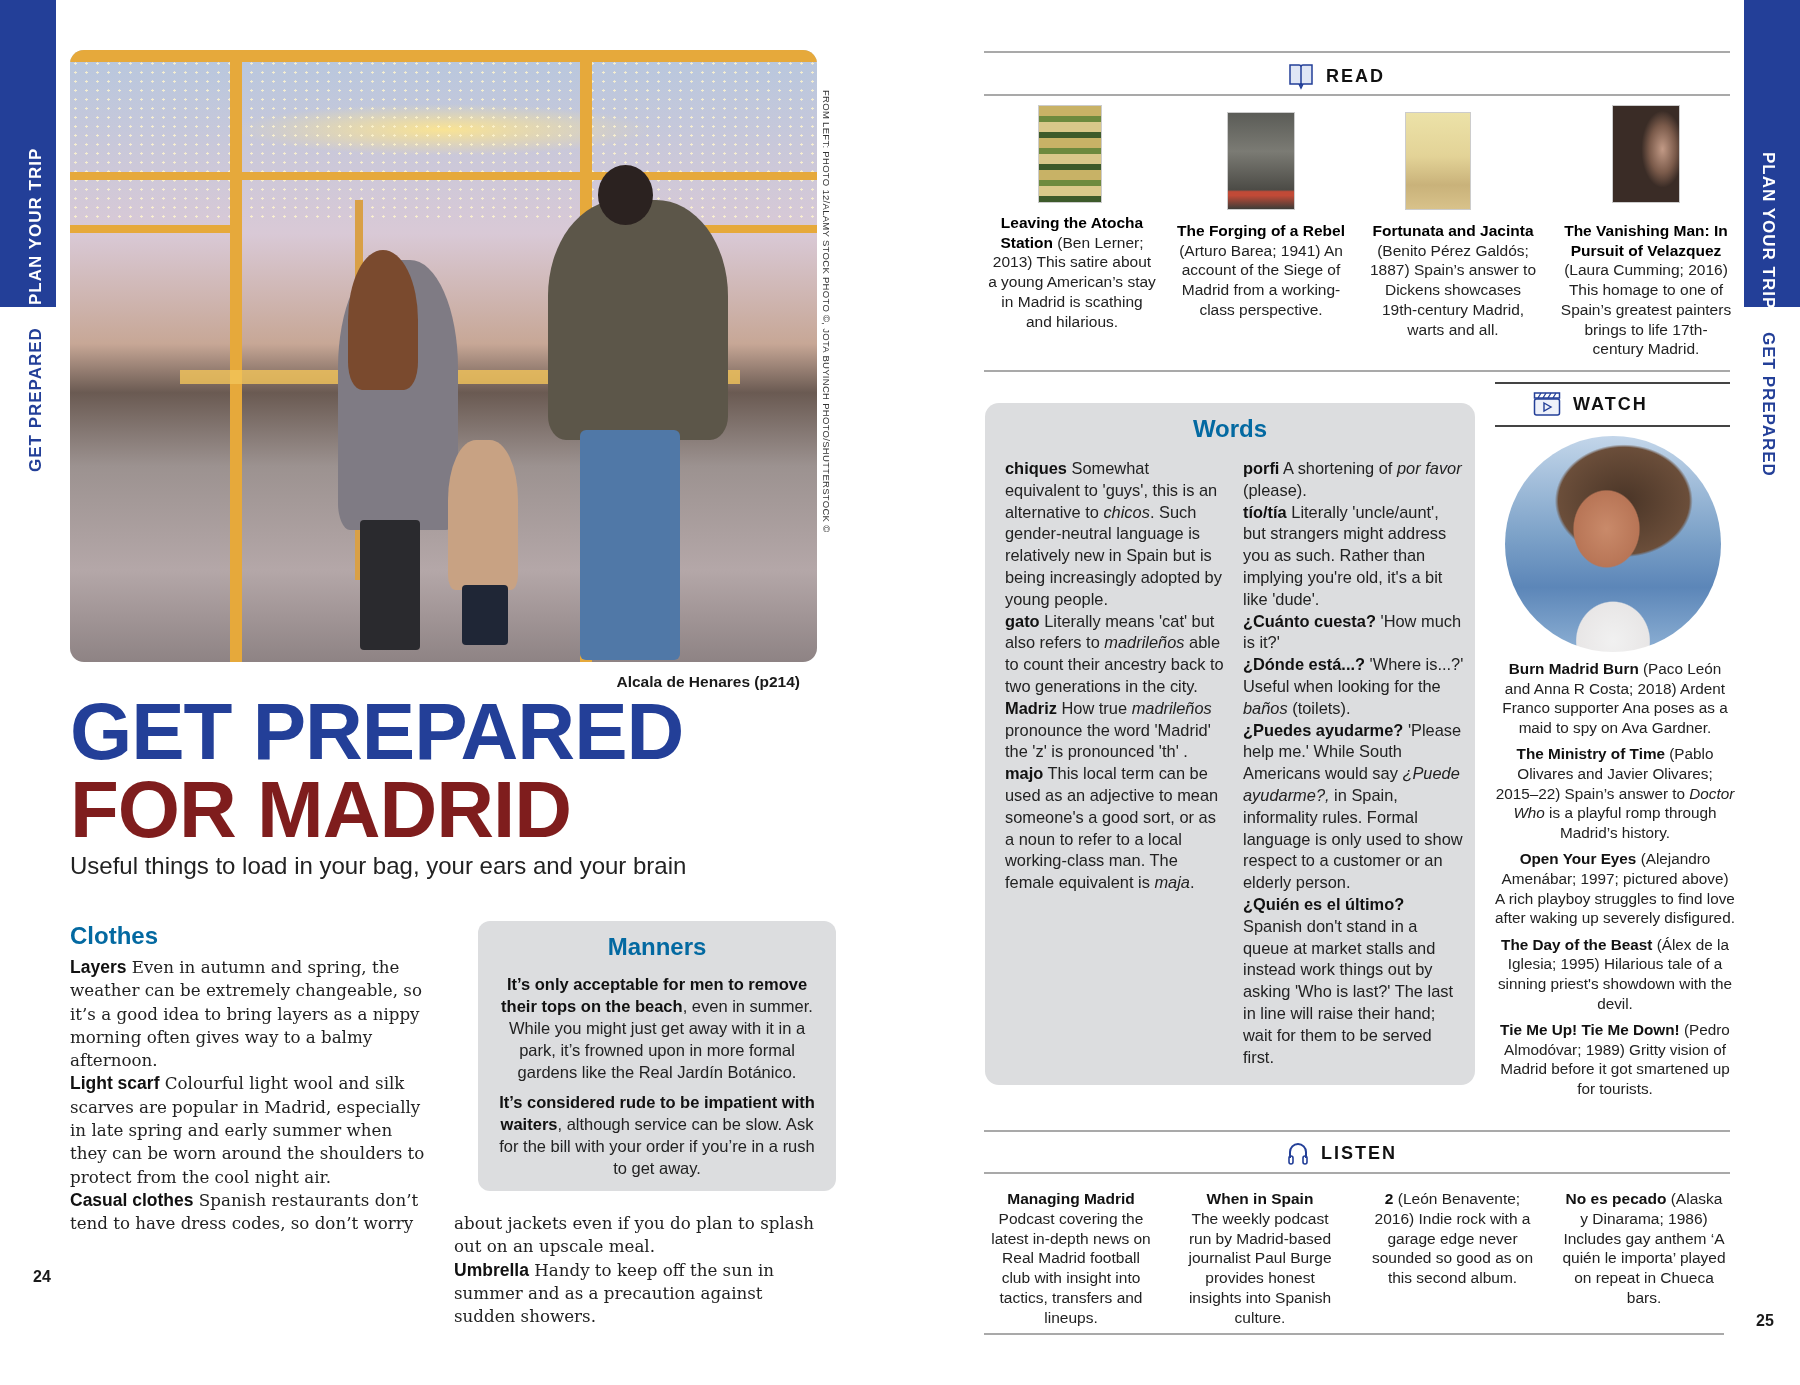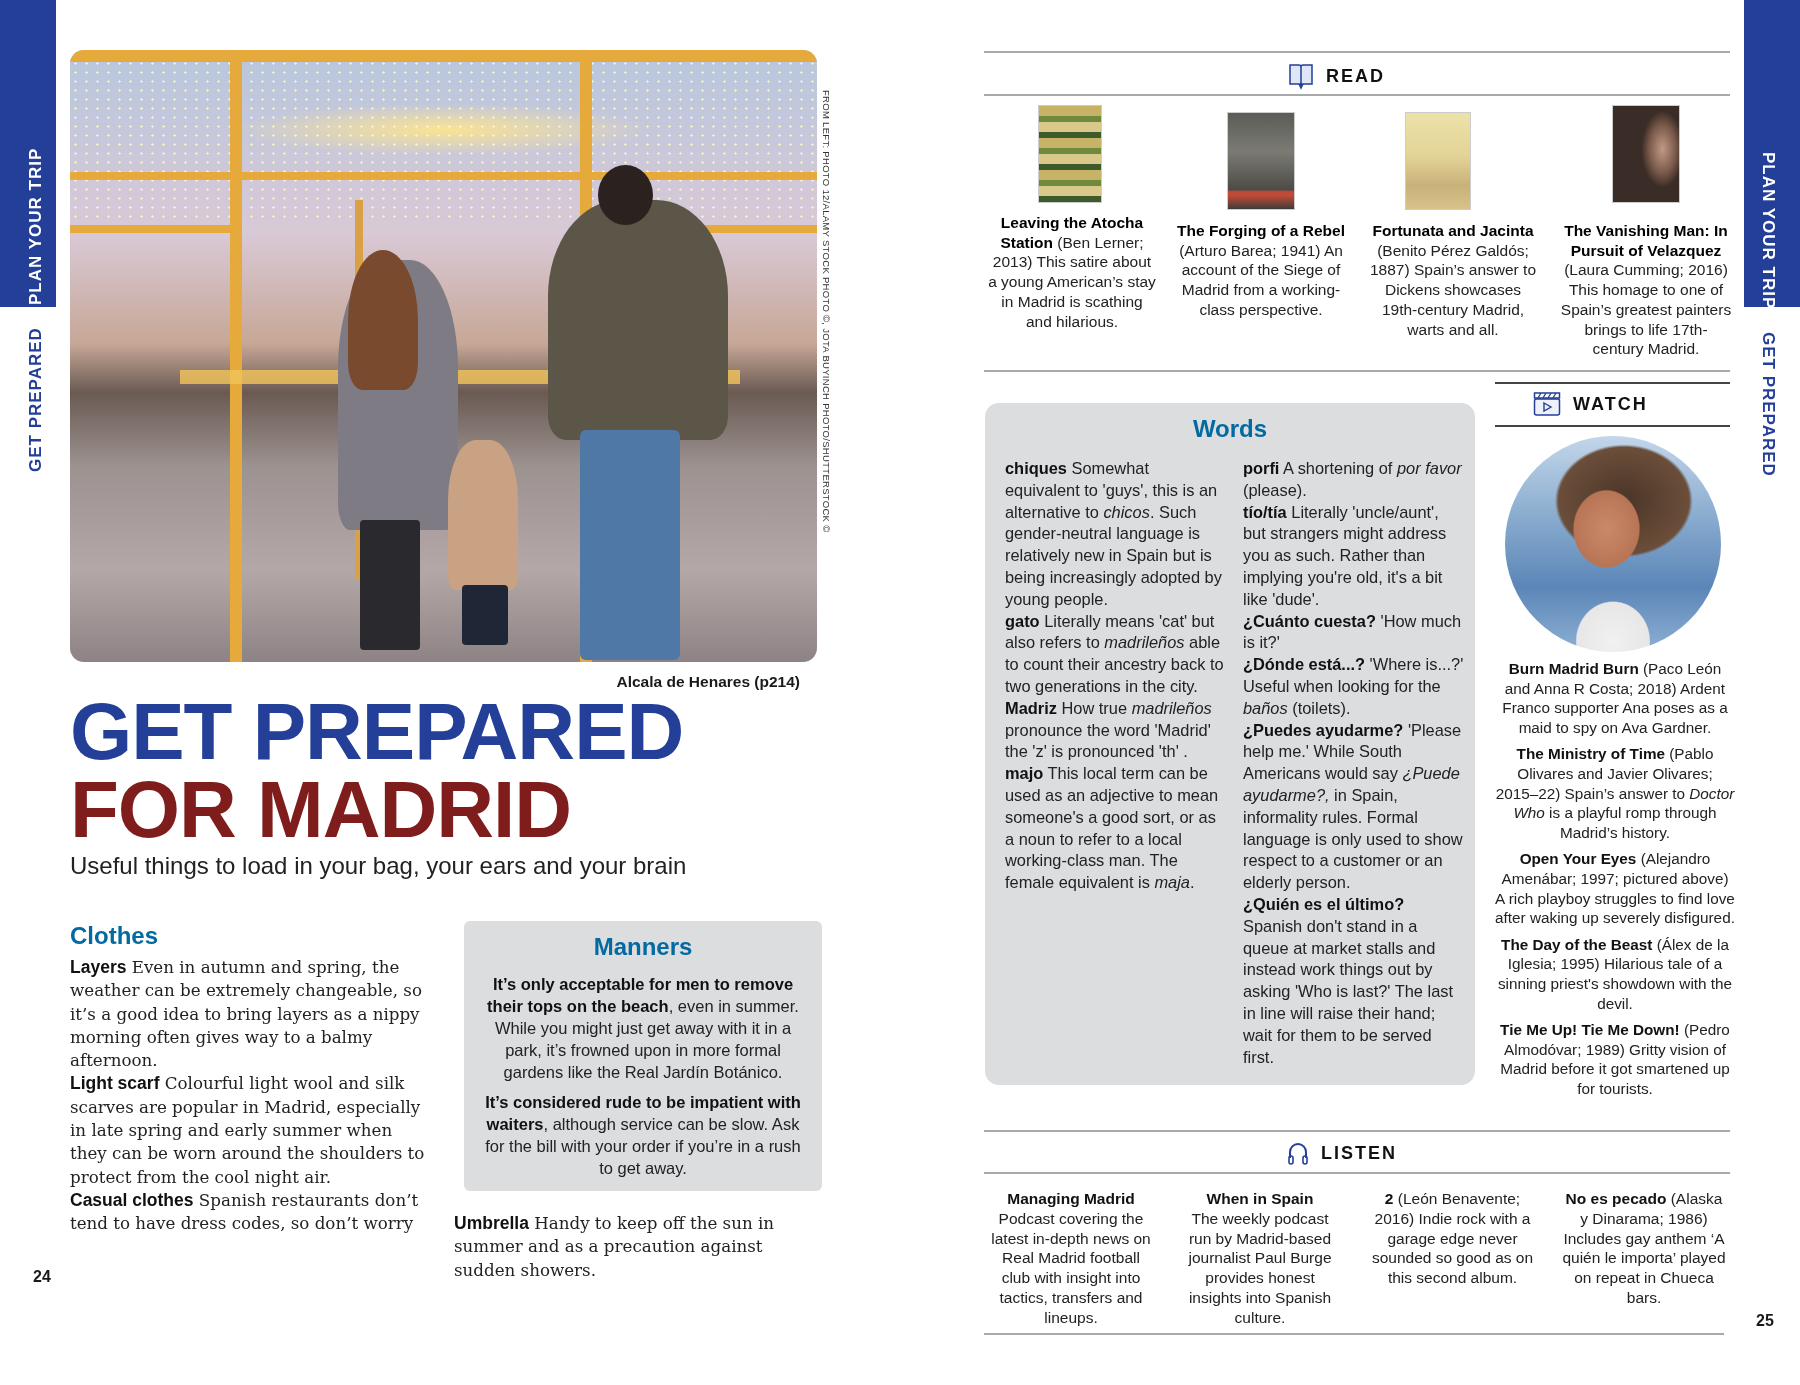--- a/index.html
+++ b/index.html
@@ -36,21 +36,21 @@
   .title-line2 { position: absolute; left: 70px; top: 770px; font-size: 80px; font-weight: 700; color: #7f1d1d; letter-spacing: -1px; line-height: 1; }
   .subtitle { position: absolute; left: 70px; top: 852px; font-size: 24px; color: #222; }
 
   .sec-head { color: #0369a1; font-weight: 700; font-size: 24px; }
   .clothes-head { position: absolute; left: 70px; top: 922px; }
   .serif-body { font-family: "DejaVu Serif", serif; font-size: 16.7px; line-height: 23.3px; color: #222; }
   .serif-body b { font-family: "Liberation Sans", sans-serif; font-weight: 700; font-size: 17.5px; color: #111; }
   .clothes-col1 { position: absolute; left: 70px; top: 956px; width: 360px; }
   .clothes-col2 { position: absolute; left: 454px; top: 1212px; width: 360px; }
 
-  .manners-box { position: absolute; left: 464px; top: 921px; width: 358px; height: 270px; background: #dcdddf; border-radius: 6px; text-align: center; padding: 12px 14px; }
+  .manners-box { position: absolute; left: 478px; top: 921px; width: 358px; height: 270px; background: #dcdddf; border-radius: 12px; text-align: center; padding: 12px 14px; }
   .manners-box .sec-head { display: block; margin-bottom: 12px; }
   .manners-box p { font-size: 16.5px; line-height: 22px; color: #222; margin-bottom: 8px; }
   .manners-box p b { color: #111; }
 
   .page-num { position: absolute; font-weight: 700; font-size: 16px; }
 
   
   .hr { position: absolute; height: 2px; background: #a9a9a9; }
   .media-head { position: absolute; display: flex; align-items: center; gap: 12px; font-weight: 700; font-size: 18px; letter-spacing: 2px; color: #111; }
   .media-head svg { display: block; }
@@ -112,20 +112,21 @@
 <div class="title-line2">FOR MADRID</div>
 <div class="subtitle">Useful things to load in your bag, your ears and your brain</div>
 
 <div class="sec-head clothes-head">Clothes</div>
 <div class="serif-body clothes-col1">
   <div><b>Layers</b><span> Even in autumn and spring, the weather can be extremely changeable, so it’s a good idea to bring layers as a nippy morning often gives way to a balmy afternoon.</span></div>
   <div><b>Light scarf</b><span> Colourful light wool and silk scarves are popular in Madrid, especially in late spring and early summer when they can be worn around the shoulders to protect from the cool night air.</span></div>
   <div><b>Casual clothes</b><span> Spanish restaurants don’t tend to have dress codes, so don’t worry</span></div>
 </div>
 <div class="serif-body clothes-col2">
+  <div><span>about jackets even if you do plan to splash out on an upscale meal.</span></div>
   <div><b>Umbrella</b><span> Handy to keep off the sun in summer and as a precaution against sudden showers.</span></div>
 </div>
 
 <div class="manners-box">
   <span class="sec-head">Manners</span>
   <p><b>It’s only acceptable for men to remove their tops on the beach</b><span>, even in summer. While you might just get away with it in a park, it’s frowned upon in more formal gardens like the Real Jardín Botánico.</span></p>
   <p><b>It’s considered rude to be impatient with waiters</b><span>, although service can be slow. Ask for the bill with your order if you’re in a rush to get away.</span></p>
 </div>
 
 <div class="page-num" style="left:24px;top:1268px;margin-left:9px;">24</div>

